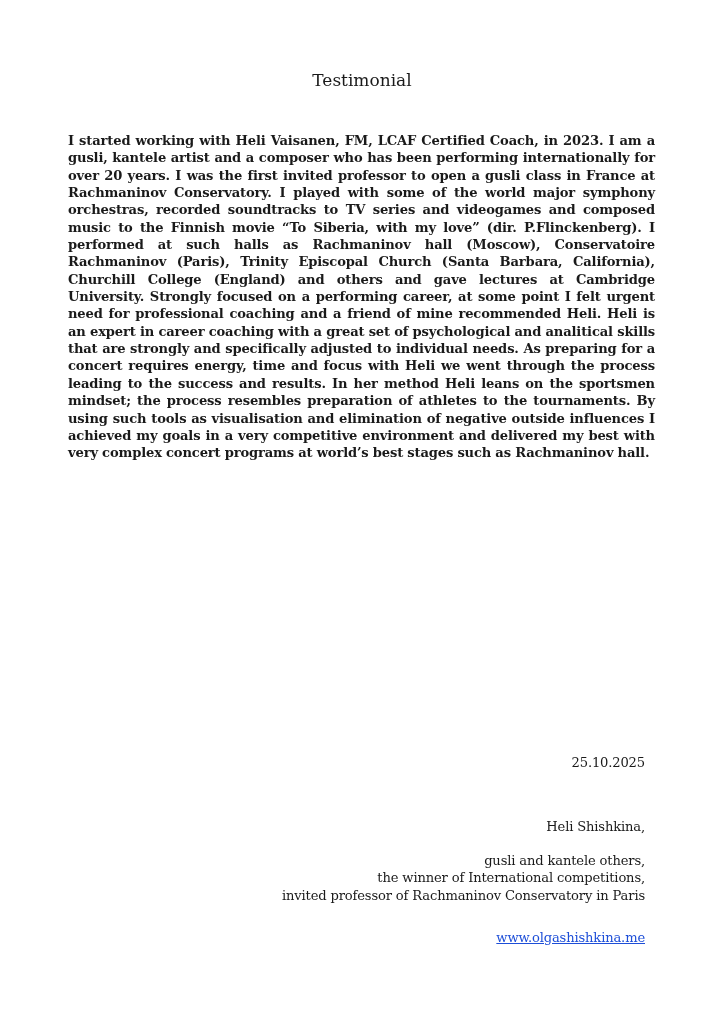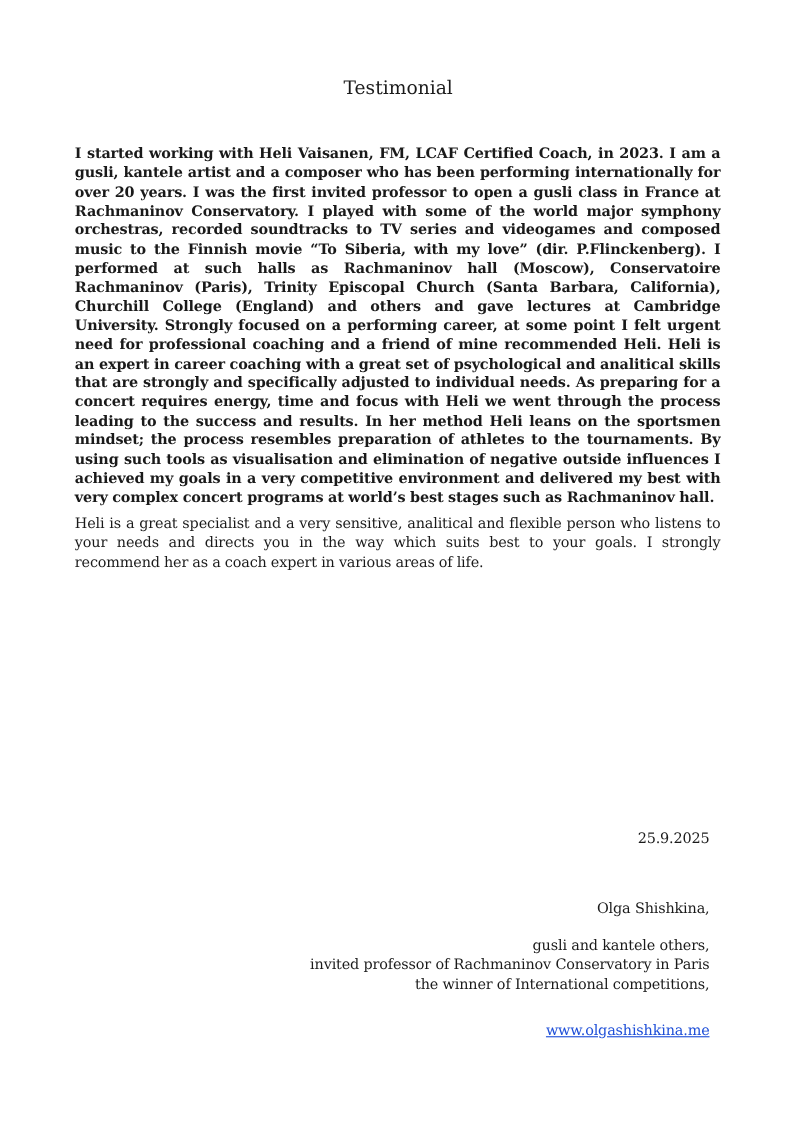--- a/index.html
+++ b/index.html
@@ -65,26 +65,25 @@
     }
     .roles span { display: block; }
   </style>
 </head>
 <body>
 
 <div class="page">
   <div class="title">Testimonial</div>
 
   <p class="body-text para-1">I started working with Heli Vaisanen, FM, LCAF Certified Coach, in 2023. I am a gusli, kantele artist and a composer who has been performing internationally for over 20 years. I was the first invited professor to open a gusli class in France at Rachmaninov Conservatory. I played with some of the world major symphony orchestras, recorded soundtracks to TV series and videogames and composed music to the Finnish movie “To Siberia, with my love” (dir. P.Flinckenberg). I performed at such halls as Rachmaninov hall (Moscow), Conservatoire Rachmaninov (Paris), Trinity Episcopal Church (Santa Barbara, California), Churchill College (England) and others and gave lectures at Cambridge University. Strongly focused on a performing career, at some point I felt urgent need for professional coaching and a friend of mine recommended Heli. Heli is an expert in career coaching with a great set of psychological and analitical skills that are strongly and specifically adjusted to individual needs. As preparing for a concert requires energy, time and focus with Heli we went through the process leading to the success and results. In her method Heli leans on the sportsmen mindset; the process resembles preparation of athletes to the tournaments. By using such tools as visualisation and elimination of negative outside influences I achieved my goals in a very competitive environment and delivered my best with very complex concert programs at world’s best stages such as Rachmaninov hall.</p>
-  <p class="body-text para-2">Heli is a great specialist and a very sensitive, analitical and flexible person who listens to your needs and directs you in the way which suits best to your goals. I strongly recommend her as a coach expert in various areas of life.</p>
 
-  <div class="right-block date">25.9.2025</div>
+  <div class="right-block date">25.10.2025</div>
 
-  <div class="right-block name">Olga Shishkina,</div>
+  <div class="right-block name">Heli Shishkina,</div>
 
   <div class="right-block roles">
     <span>gusli and kantele others,</span>
+    <span>the winner of International competitions,</span>
     <span>invited professor of Rachmaninov Conservatory in Paris</span>
-    <span>the winner of International competitions,</span>
   </div>
 
   <a class="right-block website">www.olgashishkina.me</a>
 </div>
 
 </body></html>

